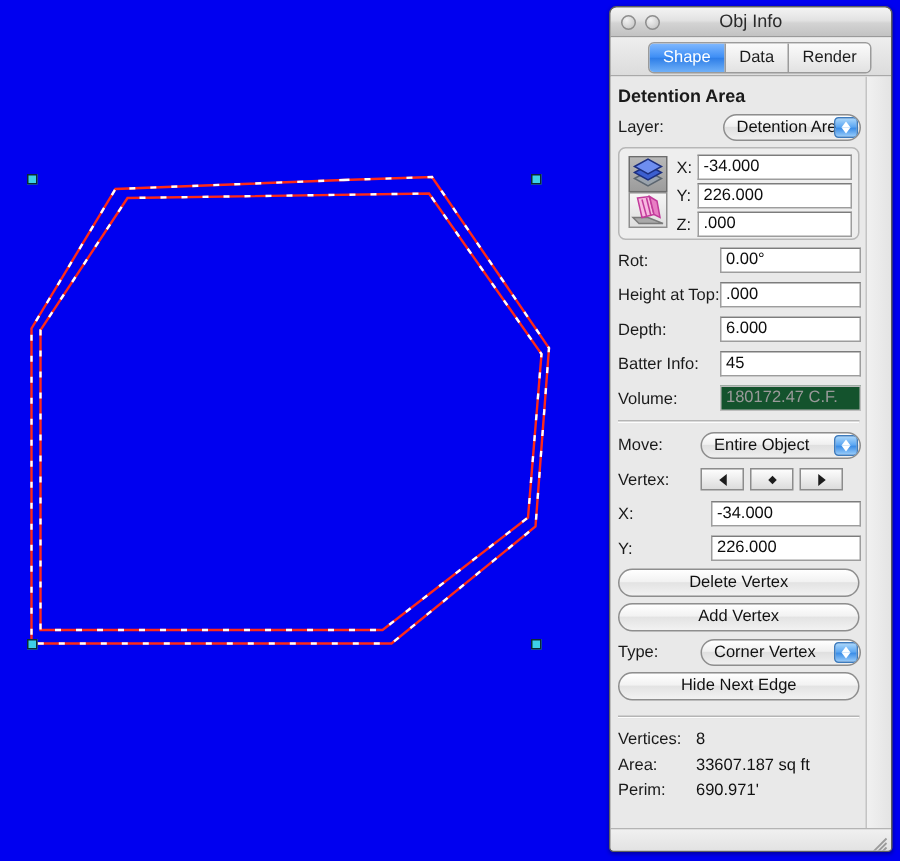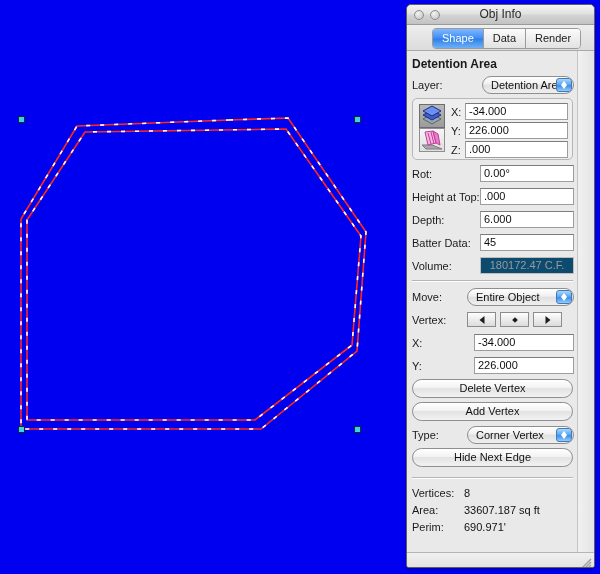--- a/index.html
+++ b/index.html
@@ -205,24 +205,23 @@
     border-top-color: #7c7c7c;
     box-sizing: border-box;
     font-size: 11px;
     color: #0d0d0d;
     line-height: 15px;
     padding: 0 3px;
     overflow: hidden;
     white-space: nowrap;
   }
   .tf.disabled {
-    background: #0c4a6e;
+    background: #14532d;
     color: #9a9a9a;
     border-color: #bdbdbd;
-    text-align: center;
   }
 
   
   .group-box {
     position: relative;
     margin: 3px 6px 4px 5px;
     border: 1px solid #b7b7b7;
     border-radius: 5px;
     background: #eeeeee;
     padding: 4px 4px 4px 4px;
@@ -419,21 +418,21 @@
         </div>
         <div class="row">
           <div class="lbl" style="width:68px">Height at Top:</div>
           <div class="tf" style="width:94px">.000</div>
         </div>
         <div class="row">
           <div class="lbl" style="width:68px">Depth:</div>
           <div class="tf" style="width:94px">6.000</div>
         </div>
         <div class="row">
-          <div class="lbl" style="width:68px">Batter Data:</div>
+          <div class="lbl" style="width:68px">Batter Info:</div>
           <div class="tf" style="width:94px">45</div>
         </div>
         <div class="row">
           <div class="lbl" style="width:68px">Volume:</div>
           <div class="tf disabled" style="width:94px">180172.47 C.F.</div>
         </div>
 
         <div class="hsep"></div>
 
         <div class="row">

